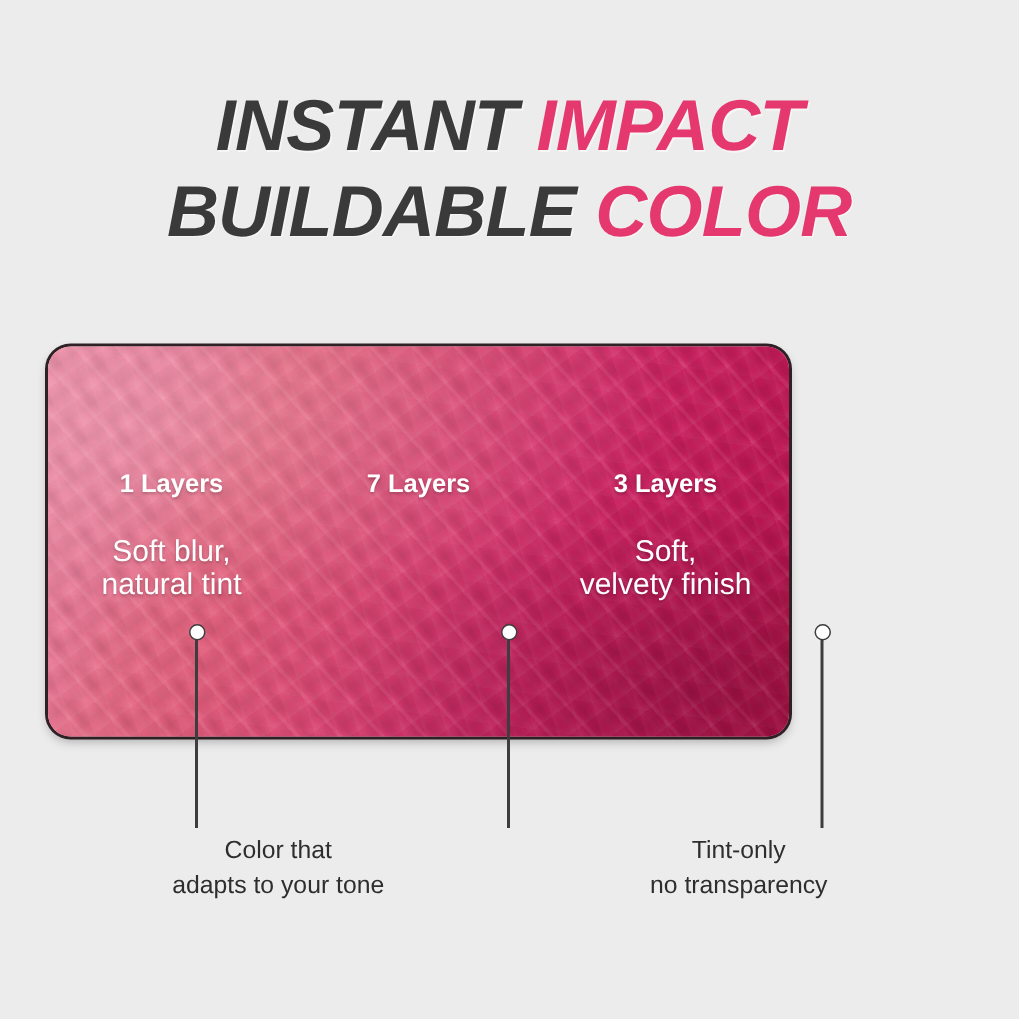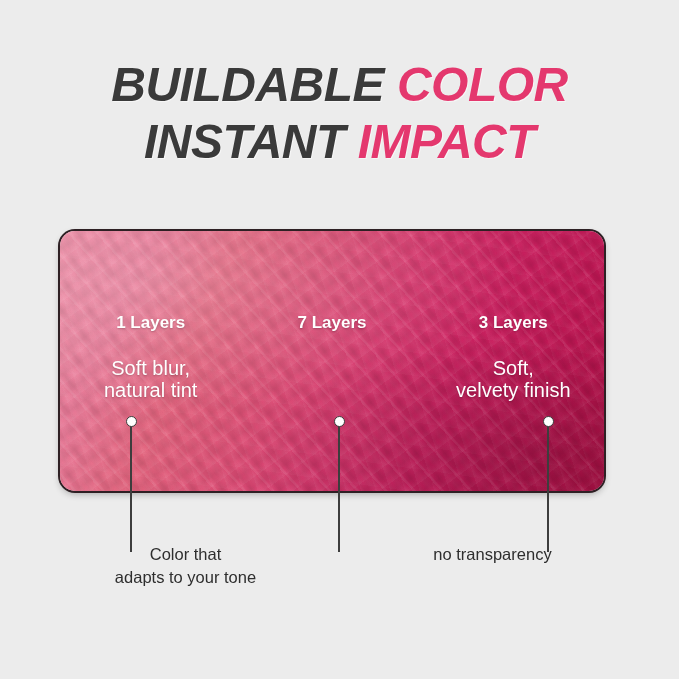--- a/index.html
+++ b/index.html
@@ -38,23 +38,22 @@
   .hl-pink {
     color: #e4386e;
     text-shadow: 1px 1px 0 rgba(255,255,255,0.55);
   }
 
   
   .panel-wrap {
     position: absolute;
     left: 32px;
     top: 231px;
-    width: 544px;
+    width: 494px;
     height: 260px;
-    margin-left: 28px;
   }
   .panel {
     position: absolute;
     inset: 0;
     border-radius: 15px;
     overflow: hidden;
     background:
       linear-gradient(115deg,
         #ee8aa4 0%,
         #ea7b99 14%,
@@ -171,42 +170,42 @@
     background: #ffffff;
     border: 1.5px solid #3d3d3d;
     box-sizing: border-box;
     top: 416px;
   }
 
   
   .captions {
     position: absolute;
     left: 32px;
-    top: 543px;
+    top: 556px;
     width: 614px;
     display: flex;
   }
   .caption {
     flex: 1 1 0;
     text-align: center;
     color: #2e2e2e;
     font-size: 16.5px;
     line-height: 23px;
   }
   .caption .cl { display: block; white-space: nowrap; }
 </style>
 </head>
 <body>
 
 <div class="headline">
   <span class="line">
-    <span class="hl-dark">BUILDABLE</span><span>&nbsp;</span><span class="hl-pink">COLOR</span>
+    <span class="hl-dark">INSTANT</span><span>&nbsp;</span><span class="hl-pink">IMPACT</span>
   </span>
   <span class="line">
-    <span class="hl-dark">INSTANT</span><span>&nbsp;</span><span class="hl-pink">IMPACT</span>
+    <span class="hl-dark">BUILDABLE</span><span>&nbsp;</span><span class="hl-pink">COLOR</span>
   </span>
 </div>
 
 <div class="panel-wrap">
   <div class="panel">
     <div class="tex-a"></div>
     <div class="tex-b"></div>
     <div class="tex-sheen"></div>
   </div>
 
@@ -241,15 +240,16 @@
   <div class="leader-line" style="left:547px"></div>
   <div class="leader-dot" style="left:542.5px"></div>
 </div>
 
 <div class="captions">
   <div class="caption">
     <span class="cl">Color that</span>
     <span class="cl">adapts to your tone</span>
   </div>
   <div class="caption">
+    <span class="cl">Tint-only</span>
     <span class="cl">no transparency</span>
   </div>
 </div>
 
 </body></html>

